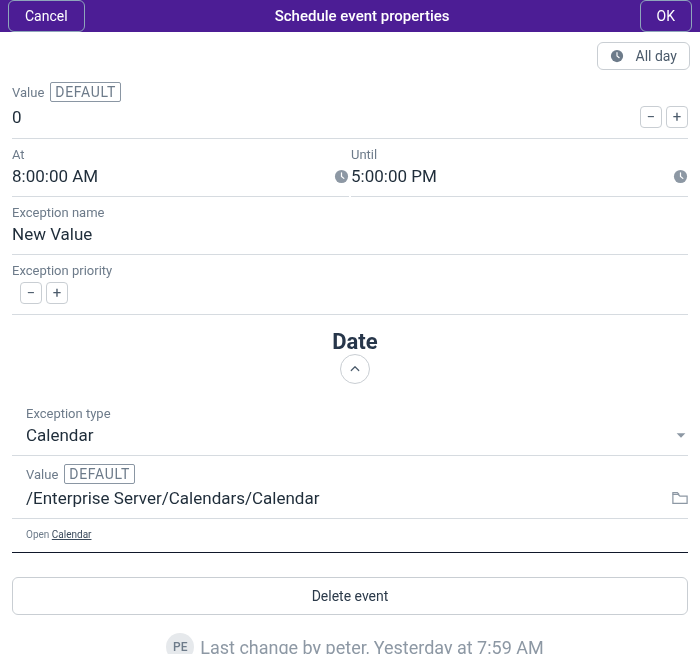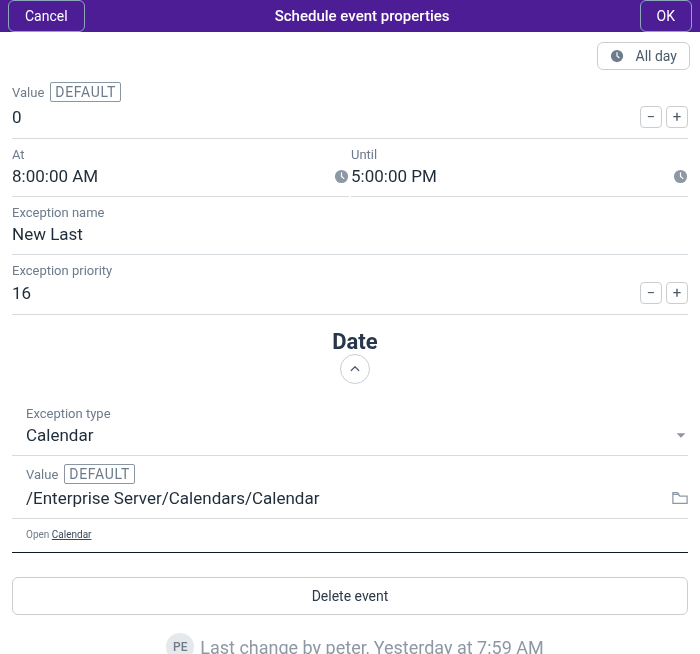--- a/index.html
+++ b/index.html
@@ -100,30 +100,29 @@
         </span>
       </div>
     </div>
   </div>
 
   <div class="field">
     <div class="label">
         <span>Exception name</span>
       </div>
     <div class="value">
-      <span class="value-text">New Last</span>
+      <span class="value-text">New Value</span>
     </div>
   </div>
 
   <div class="field">
     <div class="label">
         <span>Exception priority</span>
       </div>
     <div class="value">
-      <span class="value-text">16</span>
       <div class="stepper">
         <button class="step-btn">−</button>
         <button class="step-btn">+</button>
       </div>
     </div>
   </div>
 
   <div class="section-hdr">
     <div class="section-title">Date</div>
     <button class="chev-btn">

